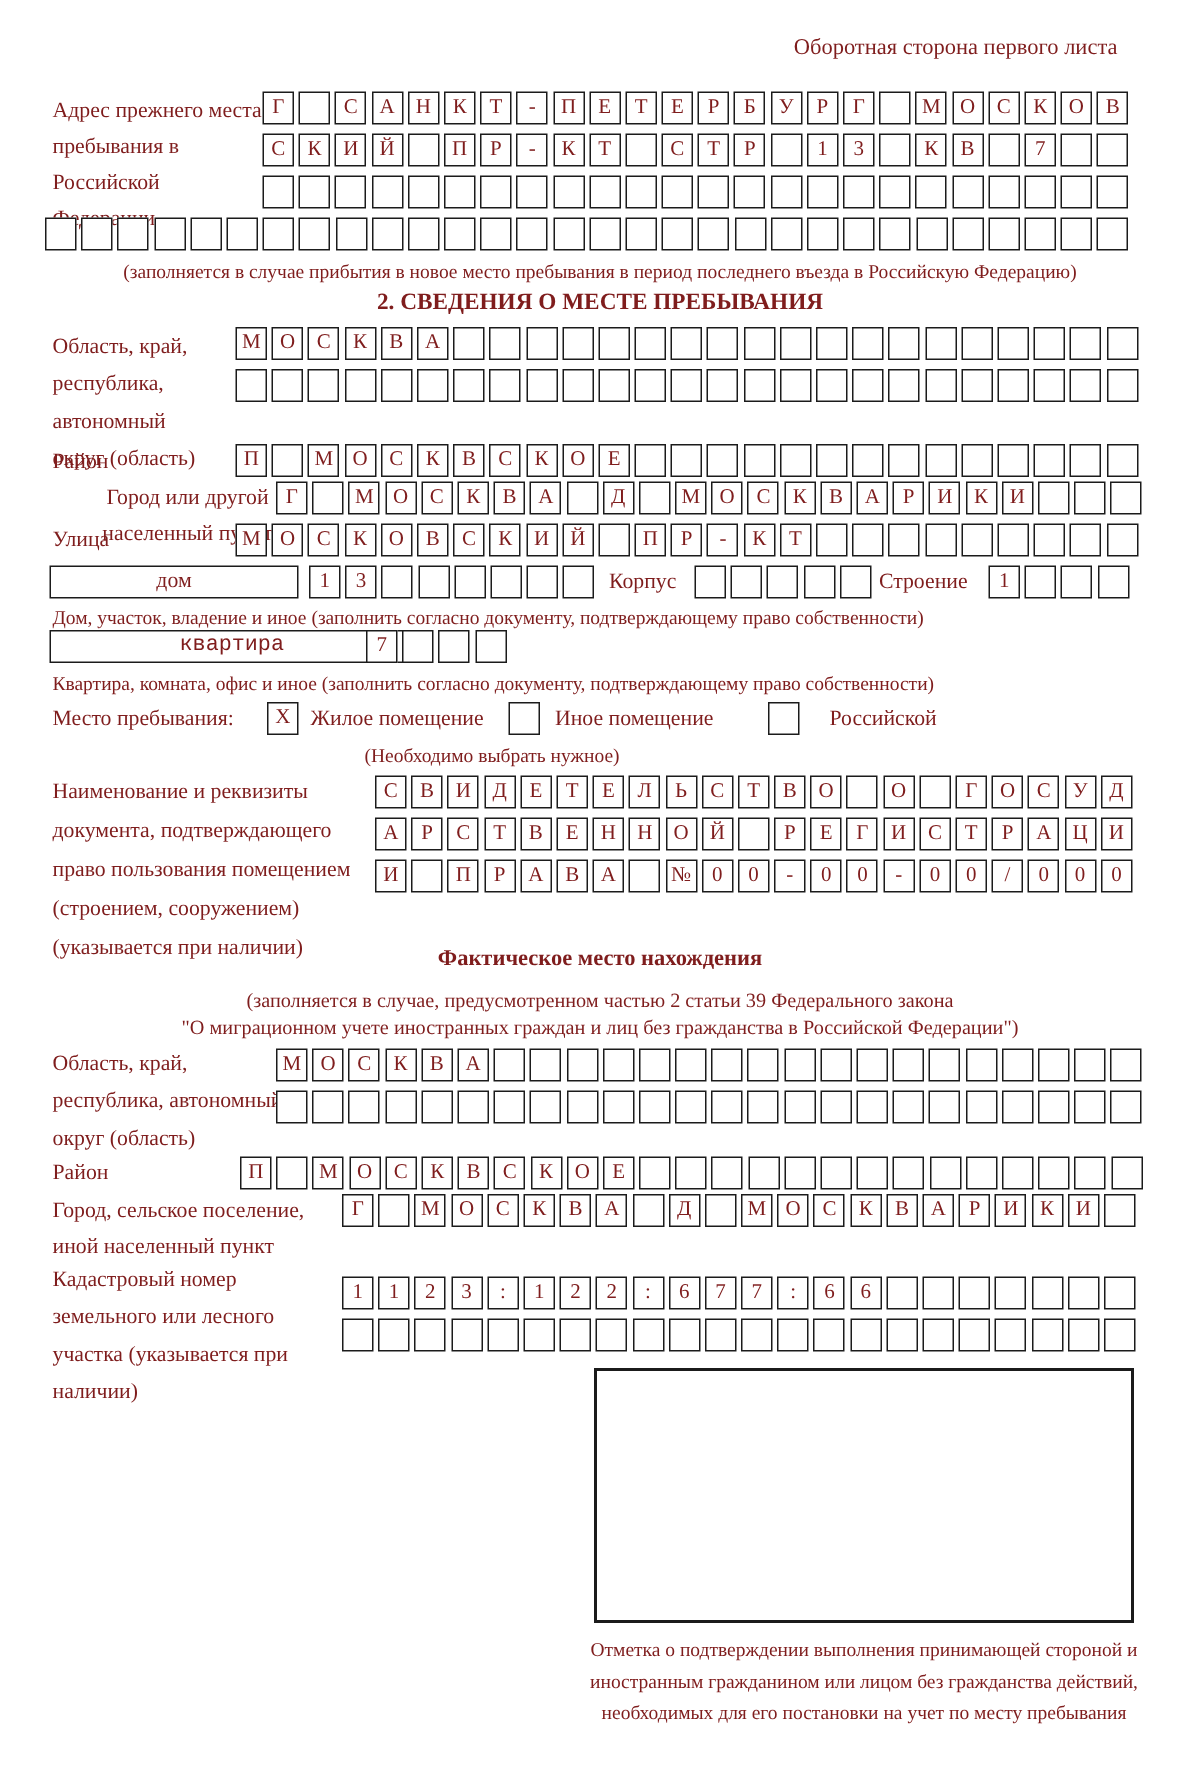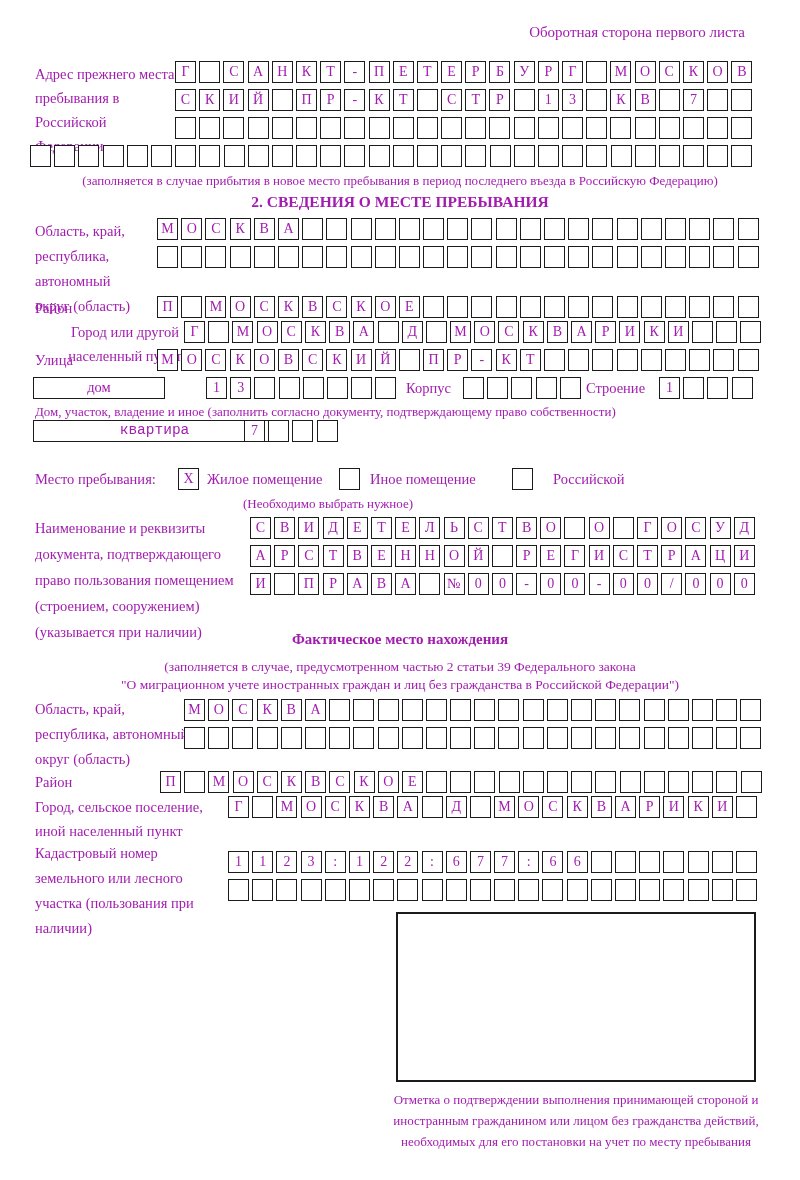--- a/index.html
+++ b/index.html
@@ -1,18 +1,18 @@
 <!DOCTYPE html>
 <html lang="ru"><head>
 <meta charset="utf-8">
 <style>
   html,body{margin:0;padding:0;background:#ffffff;}
   .sheet{
     position:relative;width:800px;height:1180px;background:#ffffff;
-    font-family:"Liberation Serif","DejaVu Serif",serif;color:#a21caf;
+    font-family:"Liberation Serif","DejaVu Serif",serif;color:#7f1d1d;
     overflow:hidden;
   }
   .abs{position:absolute;}
   .label{font-size:14.5px;line-height:25px;}
   .label-tight{font-size:14.5px;line-height:24px;}
   .note{font-size:13px;line-height:17px;}
   .center{left:0;width:800px;text-align:center;}
   .title{font-size:15.5px;font-weight:bold;}
   .boxrow{display:flex;gap:3.2px;}
   .cell{
@@ -287,21 +287,21 @@
       <span class="cell"></span>
       <span class="cell"></span>
       <span class="cell"></span>
       <span class="cell"></span>
       <span class="cell"></span>
       <span class="cell"></span>
       <span class="cell"></span>
       <span class="cell"></span>
     </div>
 
-  <div class="abs widebox" style="left:33px;top:377px;width:132px;">дом</div>
+  <div class="abs widebox" style="left:33px;top:377px;width:166px;">дом</div>
   <div class="abs boxrow" style="left:206px;top:377px;">
       <span class="cell">1</span>
       <span class="cell">3</span>
       <span class="cell"></span>
       <span class="cell"></span>
       <span class="cell"></span>
       <span class="cell"></span>
       <span class="cell"></span>
       <span class="cell"></span>
     </div>
@@ -322,20 +322,21 @@
     </div>
   <div class="abs note" style="left:35px;top:403px;">Дом, участок, владение и иное (заполнить согласно документу, подтверждающему право собственности)</div>
 
   <div class="abs widebox" style="left:33px;top:420px;width:243px;font-family:Liberation Mono, monospace;">квартира</div>
   <div class="abs boxrow" style="left:244px;top:420px;">
       <span class="cell">7</span>
       <span class="cell"></span>
       <span class="cell"></span>
       <span class="cell"></span>
     </div>
+  <div class="abs note" style="left:35px;top:447px;">Квартира, комната, офис и иное (заполнить согласно документу, подтверждающему право собственности)</div>
 
   <div class="abs label" style="left:35px;top:467px;">Место пребывания:</div>
   <span class="abs cell" style="left:178px;top:468px;">X</span>
   <div class="abs label" style="left:207px;top:467px;">Жилое помещение</div>
   <span class="abs cell" style="left:339px;top:468px;"></span>
   <div class="abs label" style="left:370px;top:467px;">Иное помещение</div>
   <span class="abs cell" style="left:512px;top:468px;"></span>
   <div class="abs label" style="left:553px;top:467px;">Российской</div>
   <div class="abs note" style="left:243px;top:495px;">(Необходимо выбрать нужное)</div>
 
@@ -516,21 +517,21 @@
       <span class="cell">К</span>
       <span class="cell">В</span>
       <span class="cell">А</span>
       <span class="cell">Р</span>
       <span class="cell">И</span>
       <span class="cell">К</span>
       <span class="cell">И</span>
       <span class="cell"></span>
     </div>
 
-  <div class="abs label" style="left:35px;top:841px;width:195px;">Кадастровый номер земельного или лесного участка (пользования при наличии)</div>
+  <div class="abs label" style="left:35px;top:841px;width:195px;">Кадастровый номер земельного или лесного участка (указывается при наличии)</div>
   <div class="abs boxrow" style="left:228px;top:851px;">
       <span class="cell">1</span>
       <span class="cell">1</span>
       <span class="cell">2</span>
       <span class="cell">3</span>
       <span class="cell">:</span>
       <span class="cell">1</span>
       <span class="cell">2</span>
       <span class="cell">2</span>
       <span class="cell">:</span>

